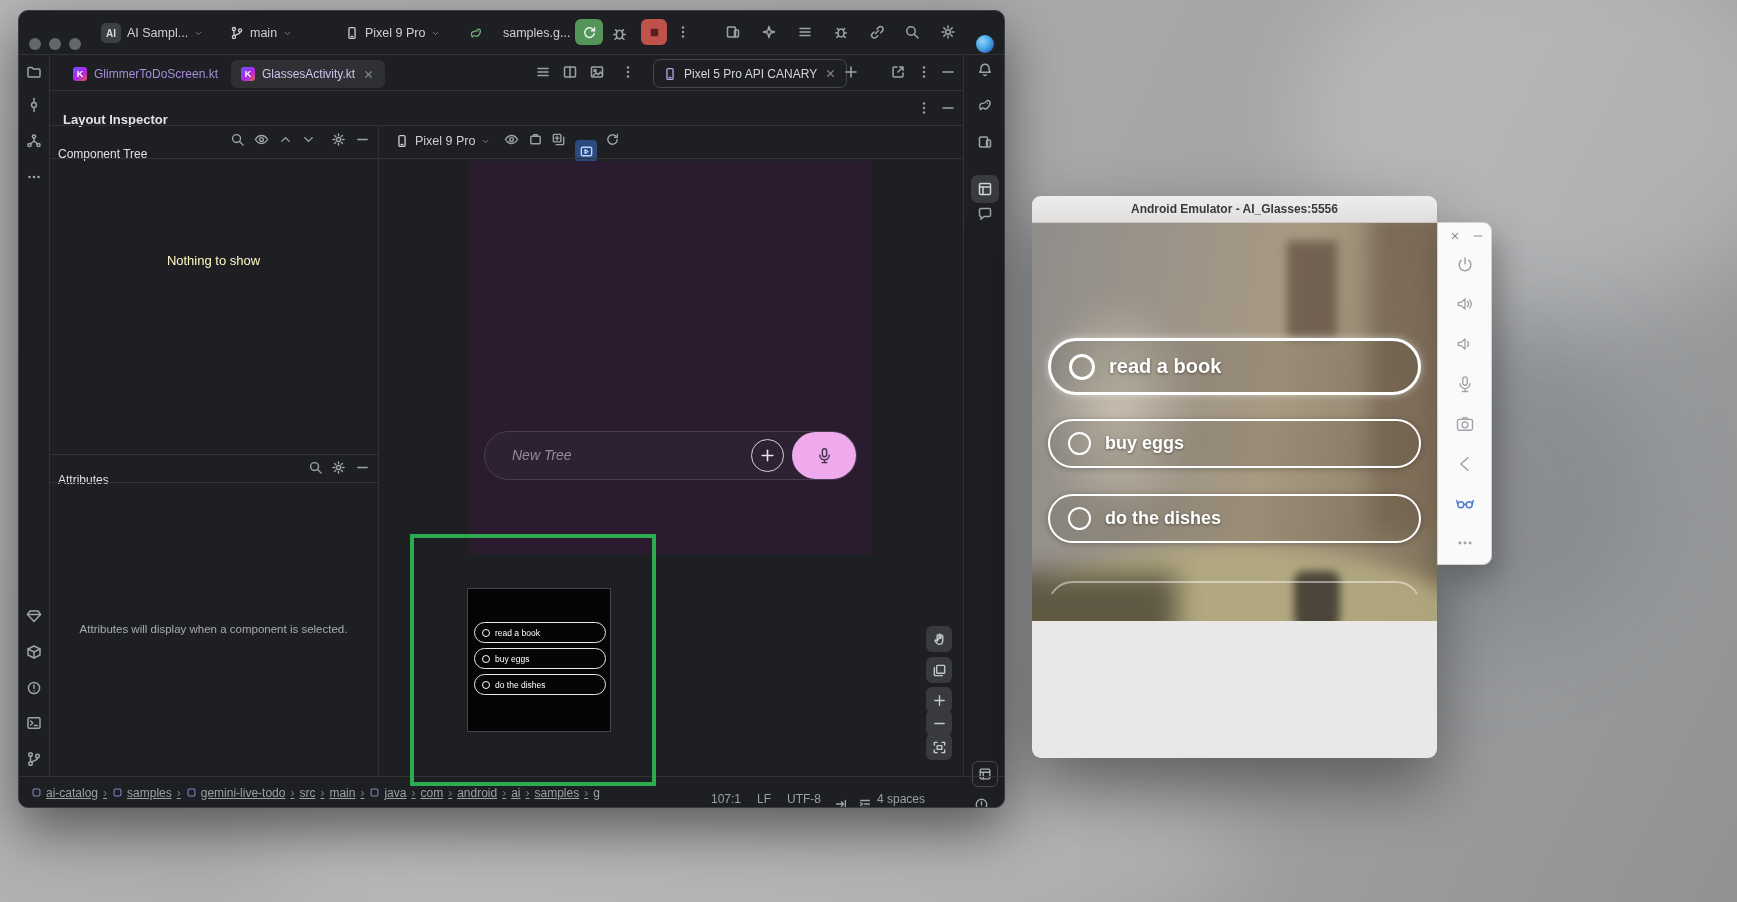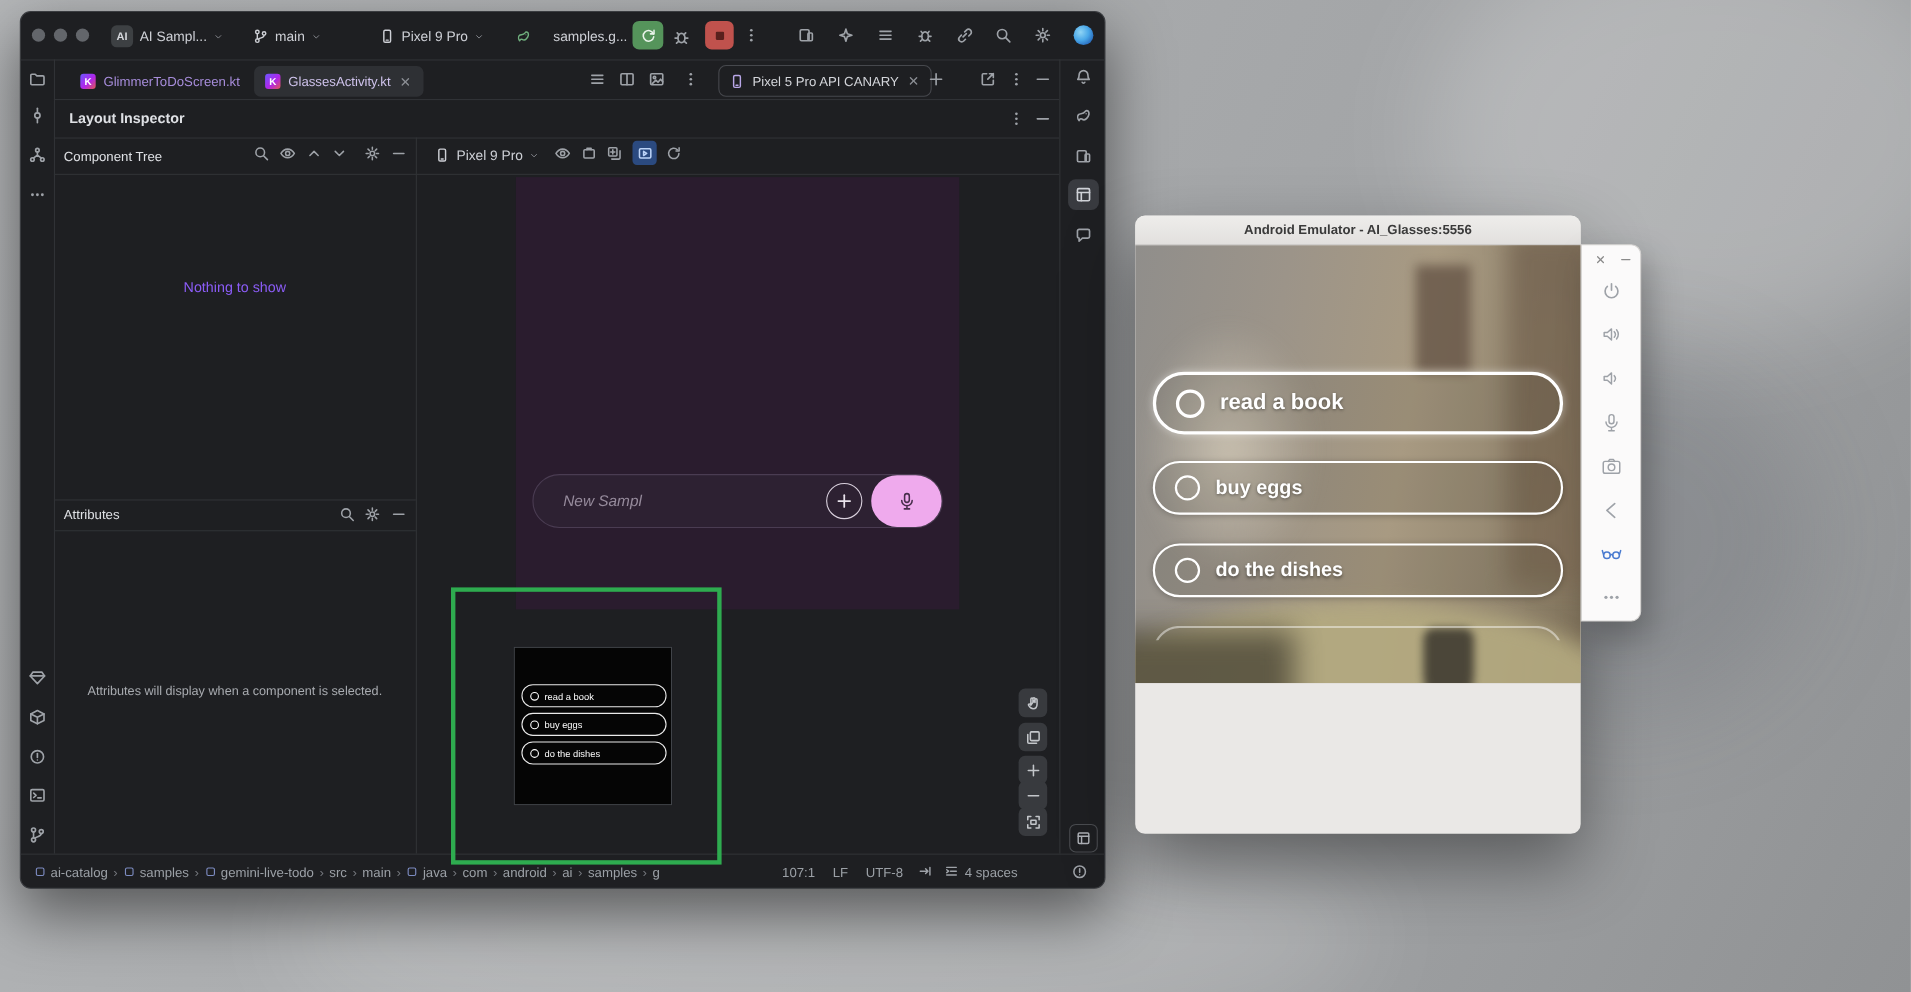--- a/index.html
+++ b/index.html
@@ -1,53 +1,53 @@
 <!DOCTYPE html>
 <html><head>
 <meta charset="utf-8">
 <style>
   * { margin:0; padding:0; box-sizing:border-box; }
   html,body { width:1737px; height:902px; overflow:hidden; font-family:"Liberation Sans",sans-serif; }
   body { background:linear-gradient(115deg,#b4b6b8 0%,#abadaf 35%,#a2a4a6 65%,#909294 100%); position:relative; }
   .blob { position:absolute; border-radius:50%; filter:blur(45px); pointer-events:none; }
-  .abs { position:absolute; }
+  .abs { position:absolute;margin-top:12px; }
   .hline { position:absolute; height:1px; background:#303236; }
   .vline { position:absolute; width:1px; background:#303236; }
   .ic { stroke:currentColor; fill:none; stroke-width:1.5; stroke-linecap:round; stroke-linejoin:round; display:block; }
   .ibtn { position:absolute; display:flex; align-items:center; justify-content:center; color:#9ea2a8; cursor:default; }
 
   
   .ide { position:absolute; left:18px; top:10px; width:987px; height:798px; background:#1e1f22; border-radius:10px; overflow:hidden; box-shadow:0 22px 55px rgba(0,0,0,.5); border:1px solid #3a3c40; color:#ced0d6; font-size:12px; }
   .dot { width:12px; height:12px; border-radius:50%; background:#63666b; display:inline-block; }
   .chip { position:absolute; top:9px; height:26px; display:flex; align-items:center; gap:6px; padding:0 6px; border-radius:6px; color:#ced0d6; font-size:12.5px; }
   .chev { width:9px; height:9px; color:#8a8d93; }
   .badge-ai { width:20px; height:20px; border-radius:5px; background:#3d4043; color:#d6d8dd; font-size:10px; font-weight:bold; display:flex; align-items:center; justify-content:center; }
   .kbadge { width:14px; height:14px; border-radius:3px; background:linear-gradient(135deg,#6b57ff 0%,#b125ea 55%,#e2594e 100%); color:#fff; font-size:9px; font-weight:bold; display:flex; align-items:center; justify-content:center; }
   .tab { position:absolute; top:49px; height:28px; display:flex; align-items:center; gap:7px; padding:0 10px; border-radius:6px; }
   .runbtn { position:absolute; width:28px; height:26px; border-radius:6px; background:#55945b; color:#e9f4ea; display:flex; align-items:center; justify-content:center; }
   .stopbtn { position:absolute; width:26px; height:26px; border-radius:6px; background:#c0524d; color:#59201d; display:flex; align-items:center; justify-content:center; }
   .rdtab { position:absolute; top:48px; height:29px; display:flex; align-items:center; gap:7px; padding:0 9px; border:1px solid #46484d; border-radius:7px; color:#d3d5da; }
   .panel-label { color:#dfe1e5; }
-  .empty-text { color:#8b5cf6; text-align:center; position:absolute; }
+  .empty-text { color:#fef9c3; text-align:center; position:absolute; }
   .zoombtn { position:absolute; width:26px; height:26px; border-radius:6px; background:#383a3e; color:#c3c6ca; display:flex; align-items:center; justify-content:center; }
 
   
   .phone-screen { position:absolute; left:450px; top:150px; width:403px; height:393px; background:#2a1c2e; }
   .newtask { position:absolute; left:465px; top:420px; width:373px; height:49px; border:1px solid #4a3c52; background:#2d2132; border-radius:25px; }
   .newtask-text { position:absolute; left:493px; top:420px; line-height:49px; font-style:italic; font-size:14px; color:#968b9c; }
   .pluscircle { position:absolute; left:732px; top:428px; width:33px; height:33px; border:1.5px solid #d9d0dd; border-radius:50%; color:#e9e3ec; display:flex; align-items:center; justify-content:center; }
   .micpill { position:absolute; left:773px; top:421px; width:64px; height:47px; border-radius:24px; background:#efaaed; color:#472e4b; display:flex; align-items:center; justify-content:center; }
   .launch { position:absolute; left:465px; top:498px; width:373px; height:36px; border-radius:18px; background:#cdf13c; color:#161616; font-size:13px; font-weight:bold; display:flex; align-items:center; justify-content:center; letter-spacing:.2px; }
   .sel-rect { position:absolute; left:391px; top:523px; width:246px; height:252px; border:4px solid #2eab4f; z-index:6; pointer-events:none; }
   .mini { position:absolute; left:448px; top:577px; width:144px; height:144px; background:#050505; border:1px solid #414449; overflow:hidden; }
   .mini .mpill { position:absolute; left:6px; width:132px; height:21px; border-radius:11px; border:1px solid #e9e9e9; display:flex; align-items:center; gap:5px; padding-left:7px; color:#fff; font-size:8.5px; }
   .mini .mcirc { width:8px; height:8px; border:1px solid #fff; border-radius:50%; flex:none; }
 
   
-  .statusbar { position:absolute; left:0; right:0; top:765px; height:33px; display:flex; align-items:center; color:#9ba0a6; font-size:12px; }
+  .statusbar { position:absolute; left:0; right:0; top:765px; height:33px; display:flex; align-items:center; color:#9ba0a6; font-size:12px;text-decoration:underline; }
   .crumb { display:flex; align-items:center; gap:4px; }
   .sep { color:#74777d; padding:0 5px; }
   .modicon { color:#7d8cc2; }
 
   
   .emu { position:absolute; left:1032px; top:196px; width:405px; height:562px; border-radius:9px; overflow:hidden; box-shadow:0 28px 65px rgba(0,0,0,.42); background:#eae8e6; }
   .emu-title { height:27px; background:linear-gradient(#eeedeb,#e2e0de); border-bottom:1px solid #c9c7c5; display:flex; align-items:center; justify-content:center; font-size:12px; font-weight:bold; color:#3a3a3a; }
   .pov { position:absolute; left:0; top:27px; width:405px; height:398px; overflow:hidden; background:linear-gradient(100deg,#908e8b 0%,#9c9489 30%,#a89a82 58%,#93866f 82%,#7e7059 100%); }
   .pov .shape { position:absolute; pointer-events:none; }
   .epill { position:absolute; left:16px; width:373px; border:2px solid #fff; border-radius:28px; display:flex; align-items:center; gap:14px; padding-left:18px; color:#fff; background:rgba(30,25,20,.10); box-shadow:0 1px 6px rgba(0,0,0,.25); z-index:3; }
@@ -555,21 +555,21 @@
       <svg class="ic" width="15" height="15">
         <use href="#i-minus"></use>
       </svg>
     </div>
   <div class="hline" style="left:30px; width:329px; top:471px;"></div>
 
   <div class="empty-text" style="left:34px; width:321px; top:612px; font-size:11.5px; color:#a8abb0;">Attributes will display when a component is selected.</div>
 
   <div class="phone-screen"></div>
   <div class="newtask"></div>
-  <div class="newtask-text">New Sampl</div>
+  <div class="newtask-text">New Tree</div>
   <div class="pluscircle">
     <svg class="ic" width="17" height="17">
         <use href="#i-plus"></use>
       </svg>
   </div>
   <div class="micpill">
     <svg class="ic" width="19" height="19" style="stroke-width:1.8;">
         <use href="#i-mic"></use>
       </svg>
   </div>

